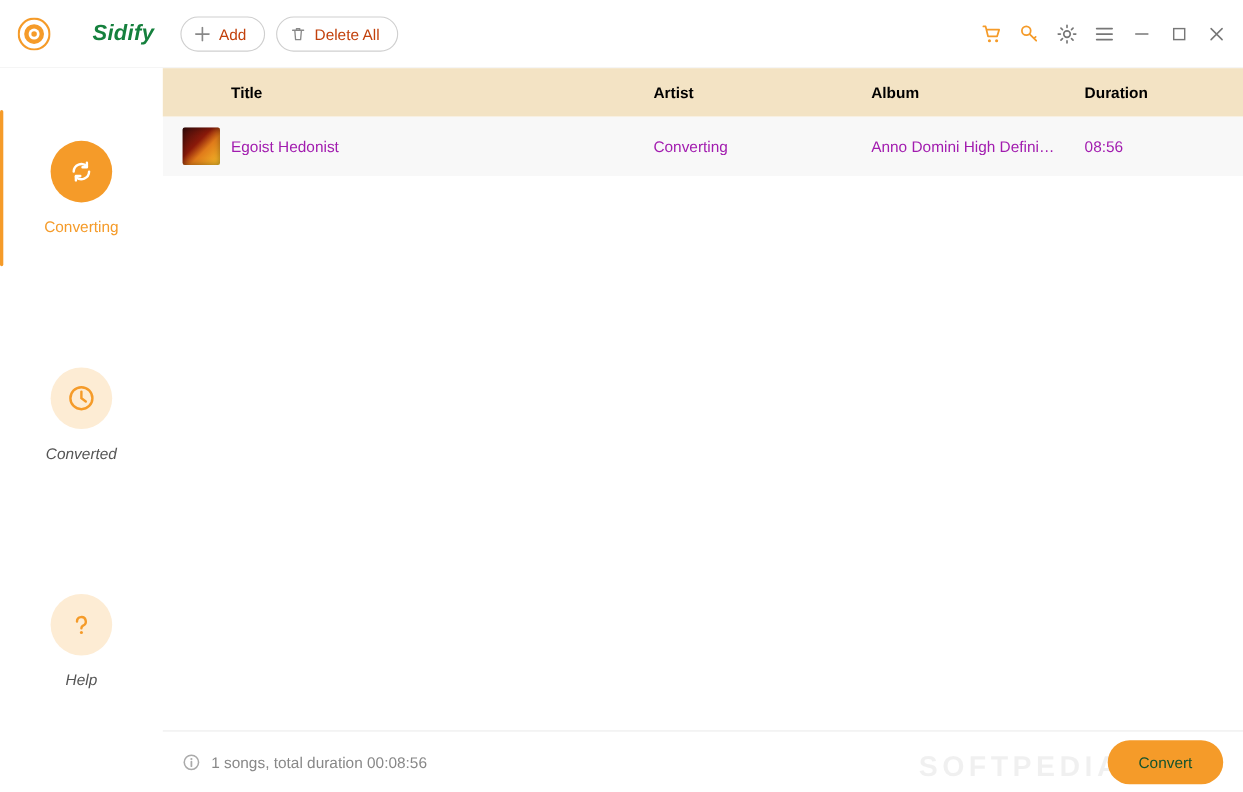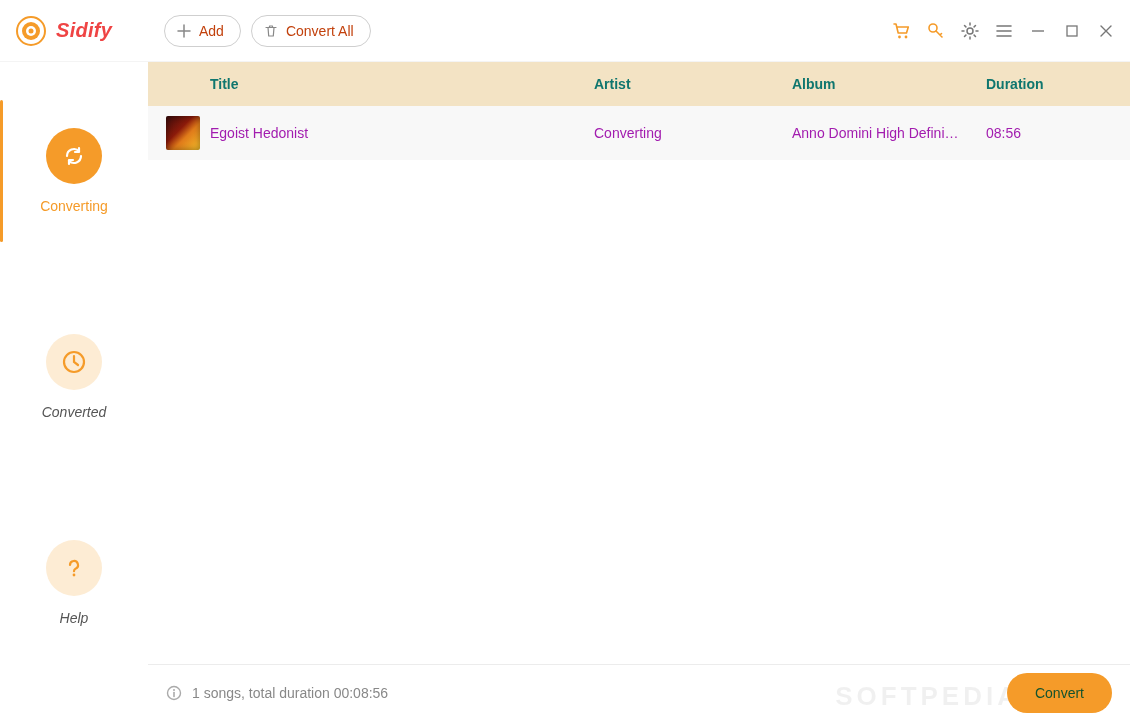--- a/index.html
+++ b/index.html
@@ -9,21 +9,21 @@
   
   .header {
     height: 62px;
     display: flex;
     align-items: center;
     padding: 0 14px 0 16px;
     border-bottom: 1px solid #f4f4f4;
   }
   .logo-wrap { display: flex; align-items: center; width: 148px; }
   .logo-icon { width: 30px; height: 30px; margin-right: 10px; }
-  .logo-text { font-size: 20px; font-weight: 700; font-style: italic; color: #ef4444; letter-spacing: 0.3px; }
+  .logo-text { font-size: 20px; font-weight: 700; font-style: italic; color: #15803d; letter-spacing: 0.3px; margin-left: 28px; }
 
   .header-actions { display: flex; align-items: center; gap: 10px; }
   .pill-btn {
     display: inline-flex; align-items: center;
     border: 1px solid #cfcfcf; background: #fff;
     border-radius: 18px; height: 32px;
     padding: 0 16px 0 12px; font-size: 14px; color: #c2410c;
     cursor: pointer;
   }
   .pill-btn .ic { margin-right: 8px; display: inline-flex; }
@@ -58,21 +58,21 @@
   .side-item.inactive .label { color: #555; font-style: italic; }
   .side-item .label { font-size: 14px; }
 
   .main { flex: 1; display: flex; flex-direction: column; min-width: 0; }
 
   .table-header {
     height: 44px;
     background: #f3e3c4;
     display: flex; align-items: center;
     padding: 0 18px 0 18px;
-    color: #0f766e; font-weight: 600; font-size: 14px;
+    color: #000000; font-weight: 600; font-size: 14px;
   }
   .col-art { width: 44px; }
   .col-title { width: 384px; }
   .col-artist { width: 198px; }
   .col-album { width: 194px; }
   .col-duration { flex: 1; }
 
   .rows { flex: 1; overflow: hidden; }
   .row {
     height: 54px;
@@ -137,21 +137,21 @@
             </svg>
         </span>
         <span>Add</span>
       </button>
       <button class="pill-btn">
         <span class="ic">
           <svg width="14" height="14" viewBox="0 0 14 14">
             <path d="M2 3.5h10M5.5 3V2h3v1M4 3.5l.7 8.5h4.6l.7-8.5" fill="none" stroke="#888" stroke-width="1.2" stroke-linecap="round" stroke-linejoin="round"></path>
           </svg>
         </span>
-        <span>Convert All</span>
+        <span>Delete All</span>
       </button>
     </div>
 
     <div class="header-spacer"></div>
 
     <div class="header-right">
       <span class="ricon">
         <svg width="20" height="20" viewBox="0 0 20 20">
             <path d="M2 3h2l2.2 9h8.3l1.8-6H5" fill="none" stroke="#f59b29" stroke-width="1.6" stroke-linecap="round" stroke-linejoin="round"></path>
             <circle cx="7.5" cy="16" r="1.4" fill="#f59b29"></circle>

